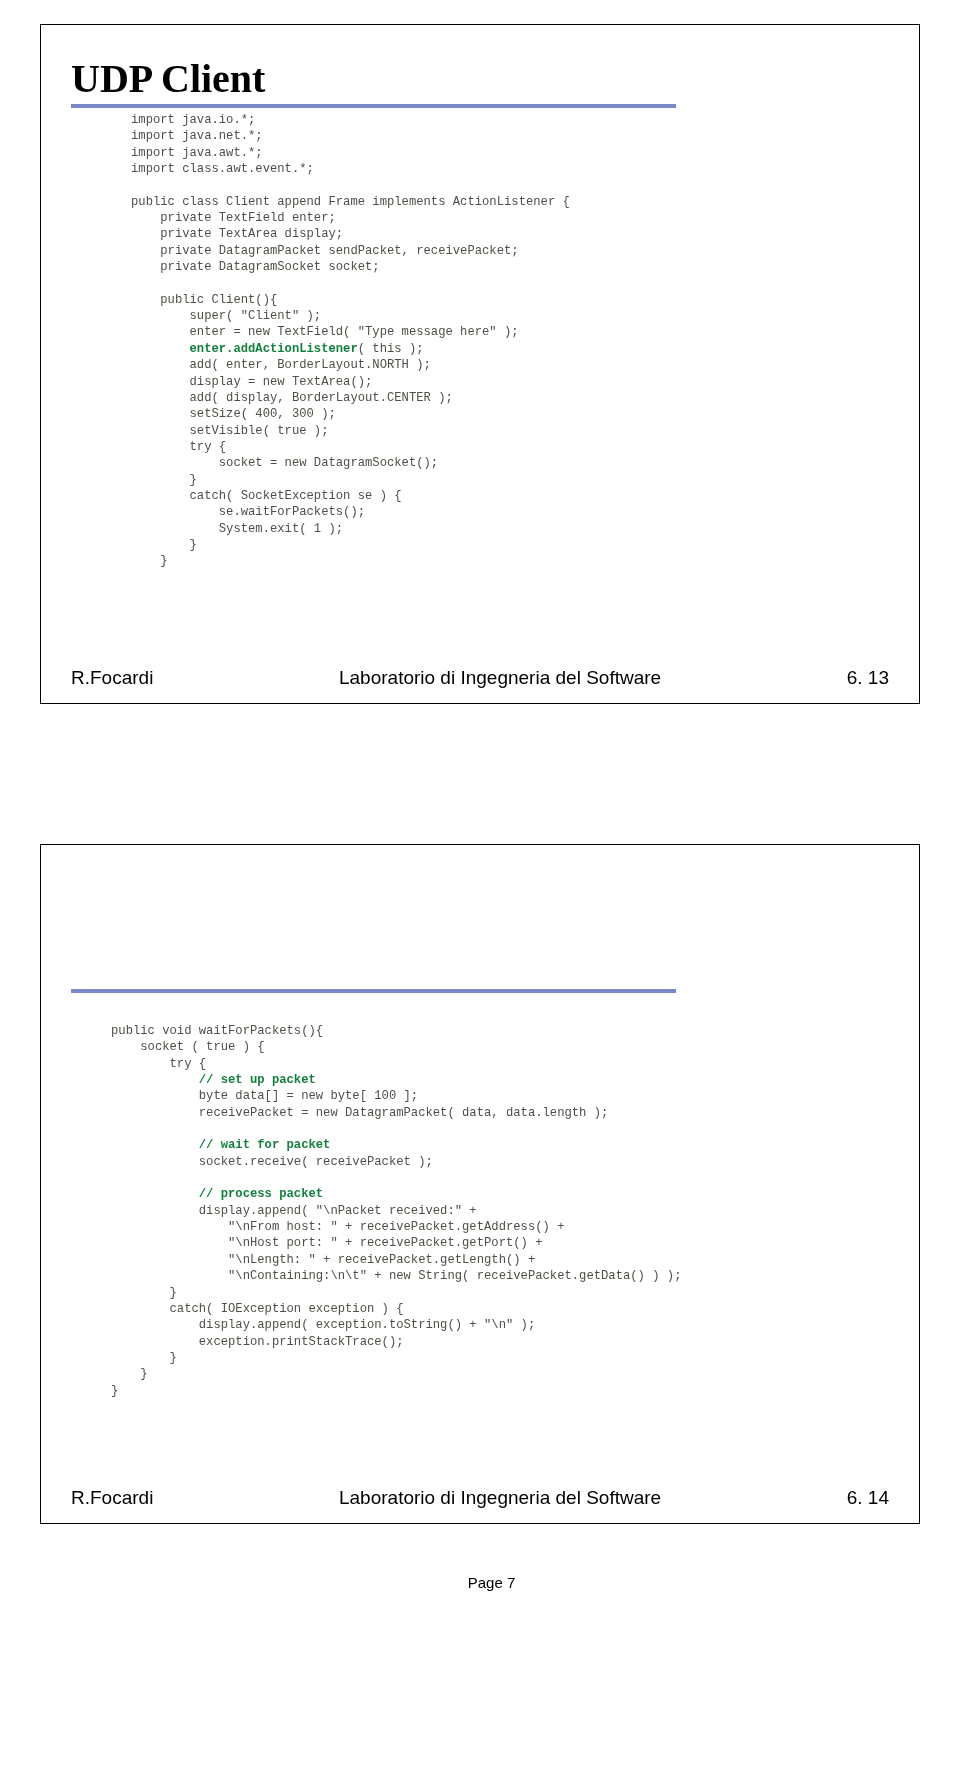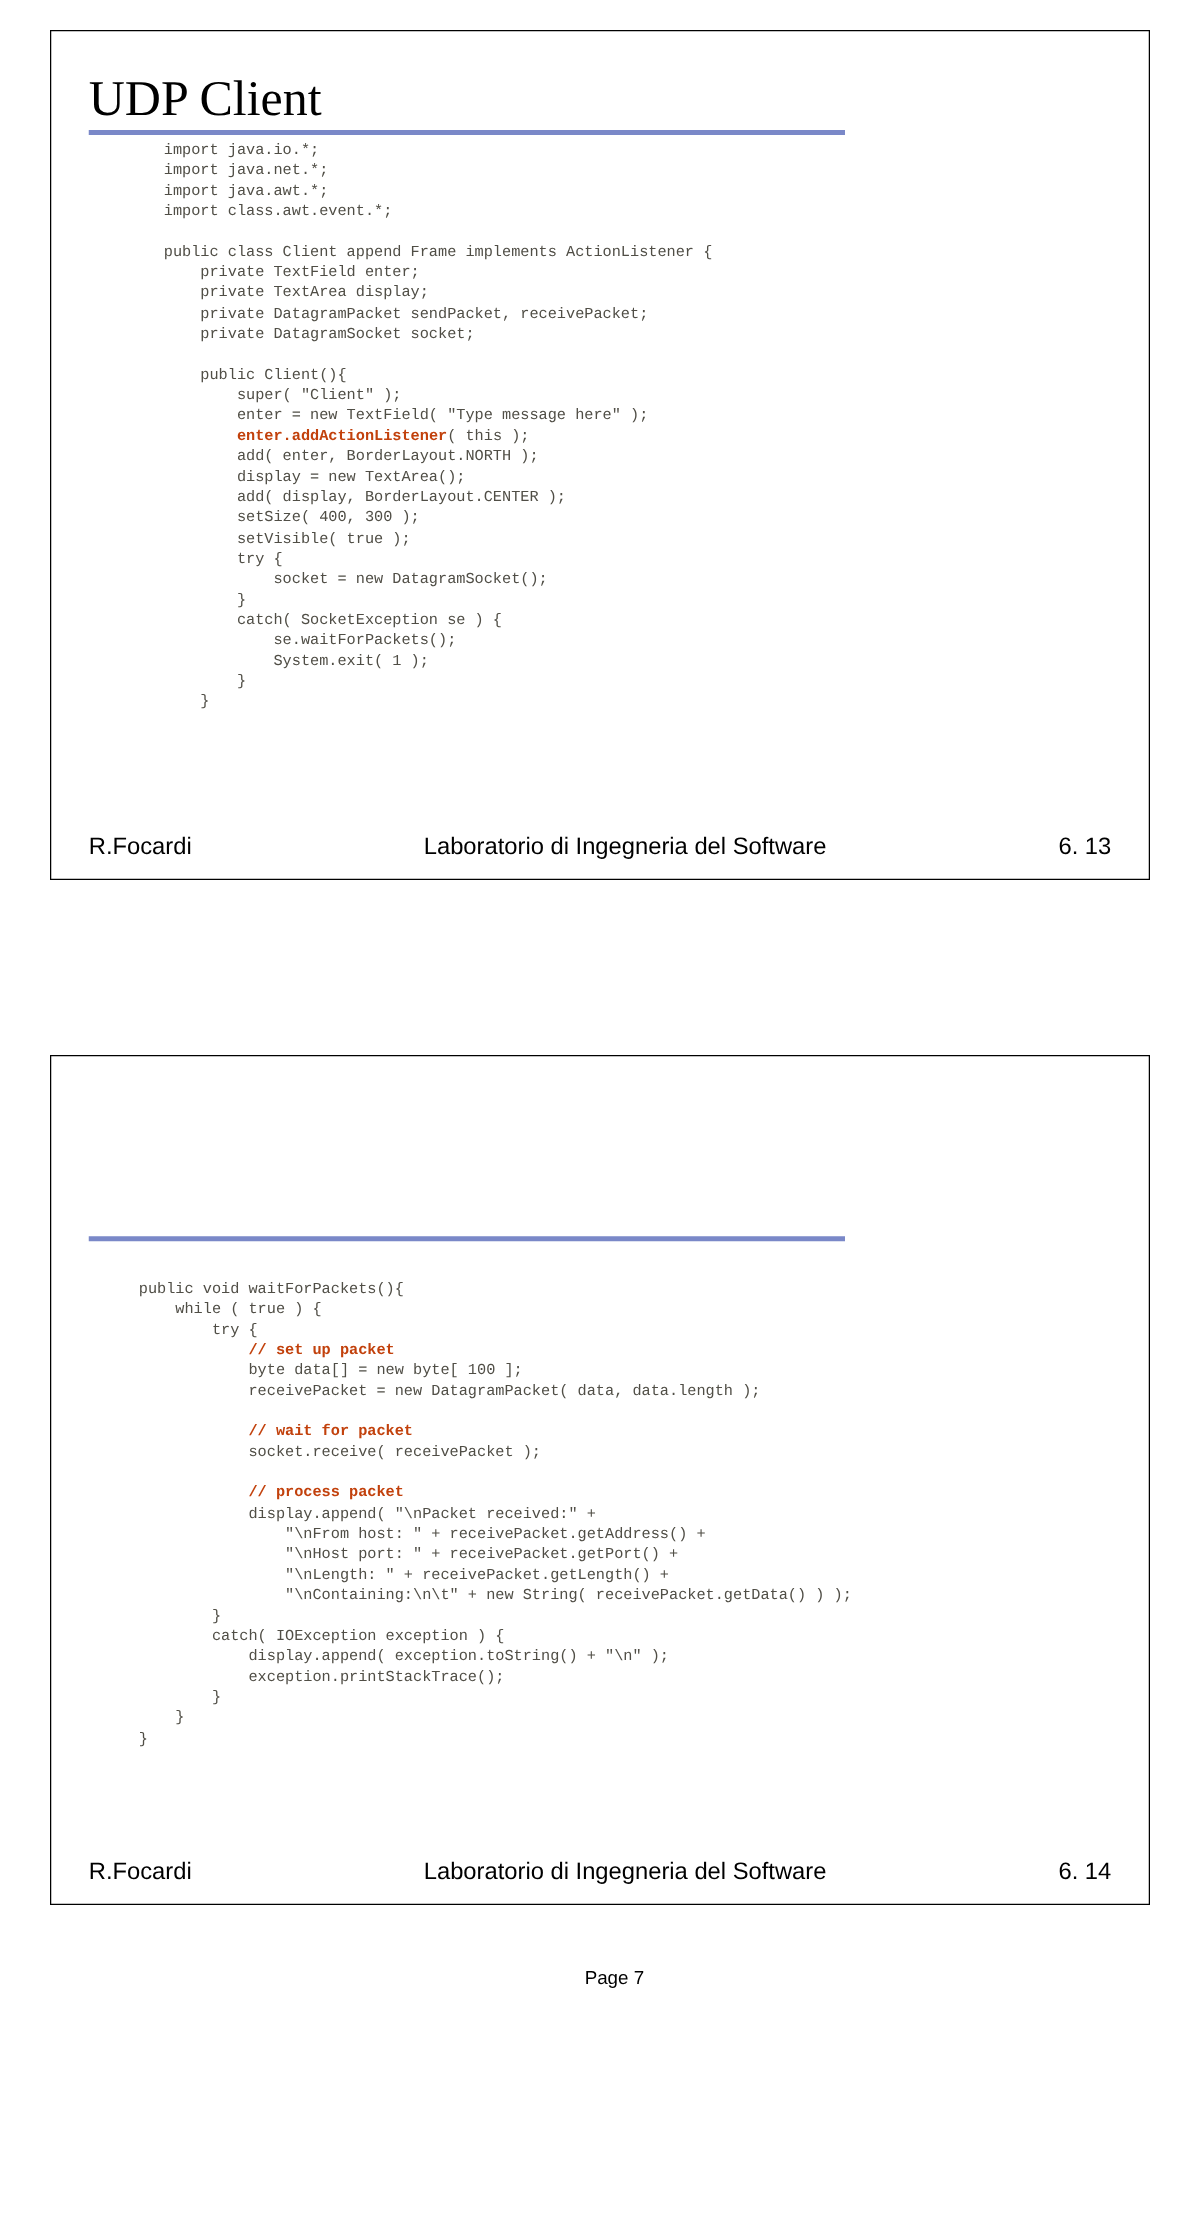--- a/index.html
+++ b/index.html
@@ -13,38 +13,38 @@
     border: 1px solid #000;
     margin: 24px 40px 140px 40px;
     padding: 24px 30px 10px 30px;
     box-sizing: border-box;
     position: relative;
     height: 680px;
   }
   .slide-title {
     font-family: "Times New Roman", Times, serif;
     font-size: 40px;
-    font-weight: normal;
+    font-weight: bold;
     margin: 6px 0 2px 0;
   }
   .top-rule {
     height: 4px;
     background: #7a88c8;
     margin-bottom: 4px;
     width: 74%;
   }
   .code {
     font-family: "Courier New", Courier, monospace;
     font-size: 12.2px;
     line-height: 1.34;
     white-space: pre;
     color: #504e46;
     margin-left: 60px;
   }
-  .code .b { font-weight: bold; color: #c2410c; }
+  .code .b { font-weight: bold; color: #15803d; }
   .footer {
     position: absolute;
     bottom: 14px;
     left: 30px;
     right: 30px;
     font-size: 19px;
     display: flex;
     justify-content: space-between;
   }
   .slide2-rule {
@@ -99,21 +99,21 @@
   <div class="footer">
     <span>R.Focardi</span>
     <span>Laboratorio di Ingegneria del Software</span>
     <span>6. 13</span>
   </div>
 </div>
 
 <div class="slide">
   <div class="slide2-rule"></div>
   <div class="code" style="margin-left:40px;"><span>public void waitForPackets(){</span>
-<span>    while ( true ) {</span>
+<span>    socket ( true ) {</span>
 <span>        try {</span>
 <span>            </span><span class="b">// set up packet</span>
 <span>            byte data[] = new byte[ 100 ];</span>
 <span>            receivePacket = new DatagramPacket( data, data.length );</span>
 <span></span>
 <span>            </span><span class="b">// wait for packet</span>
 <span>            socket.receive( receivePacket );</span>
 <span></span>
 <span>            </span><span class="b">// process packet</span>
 <span>            display.append( "\nPacket received:" +</span>

